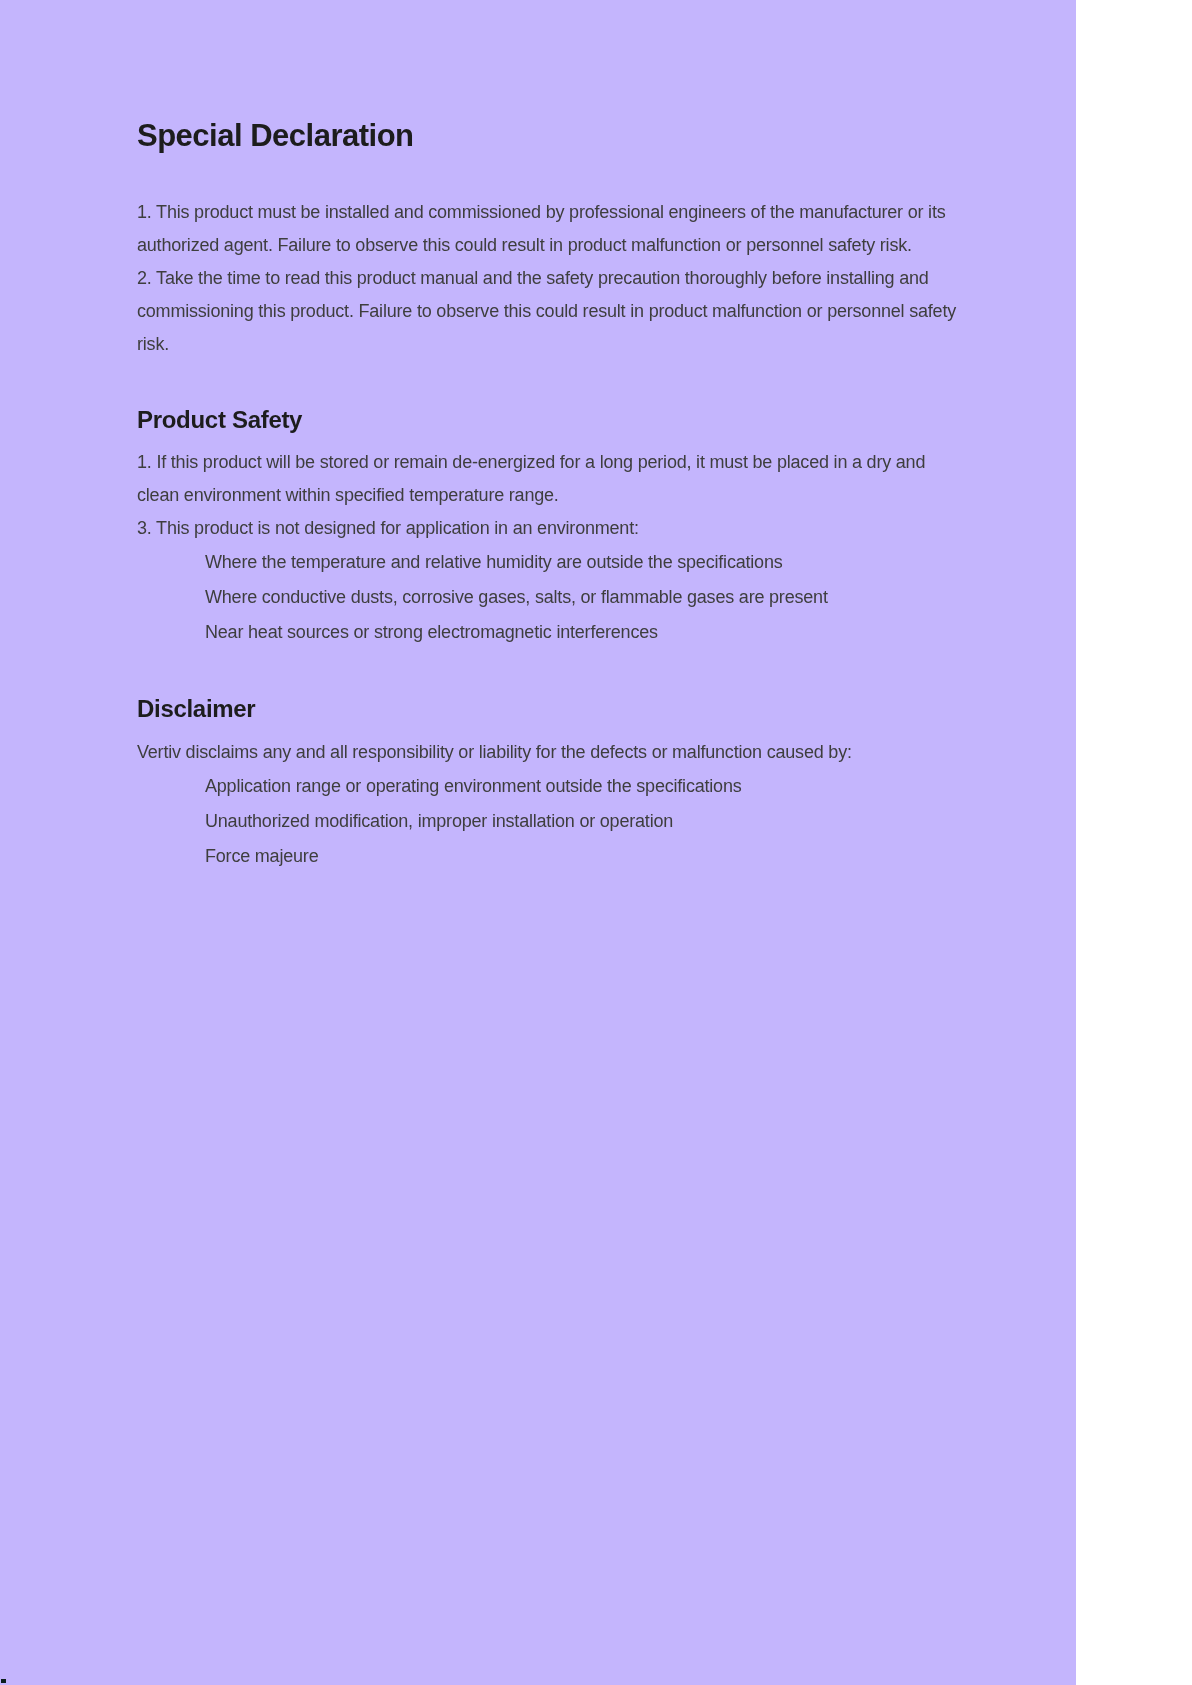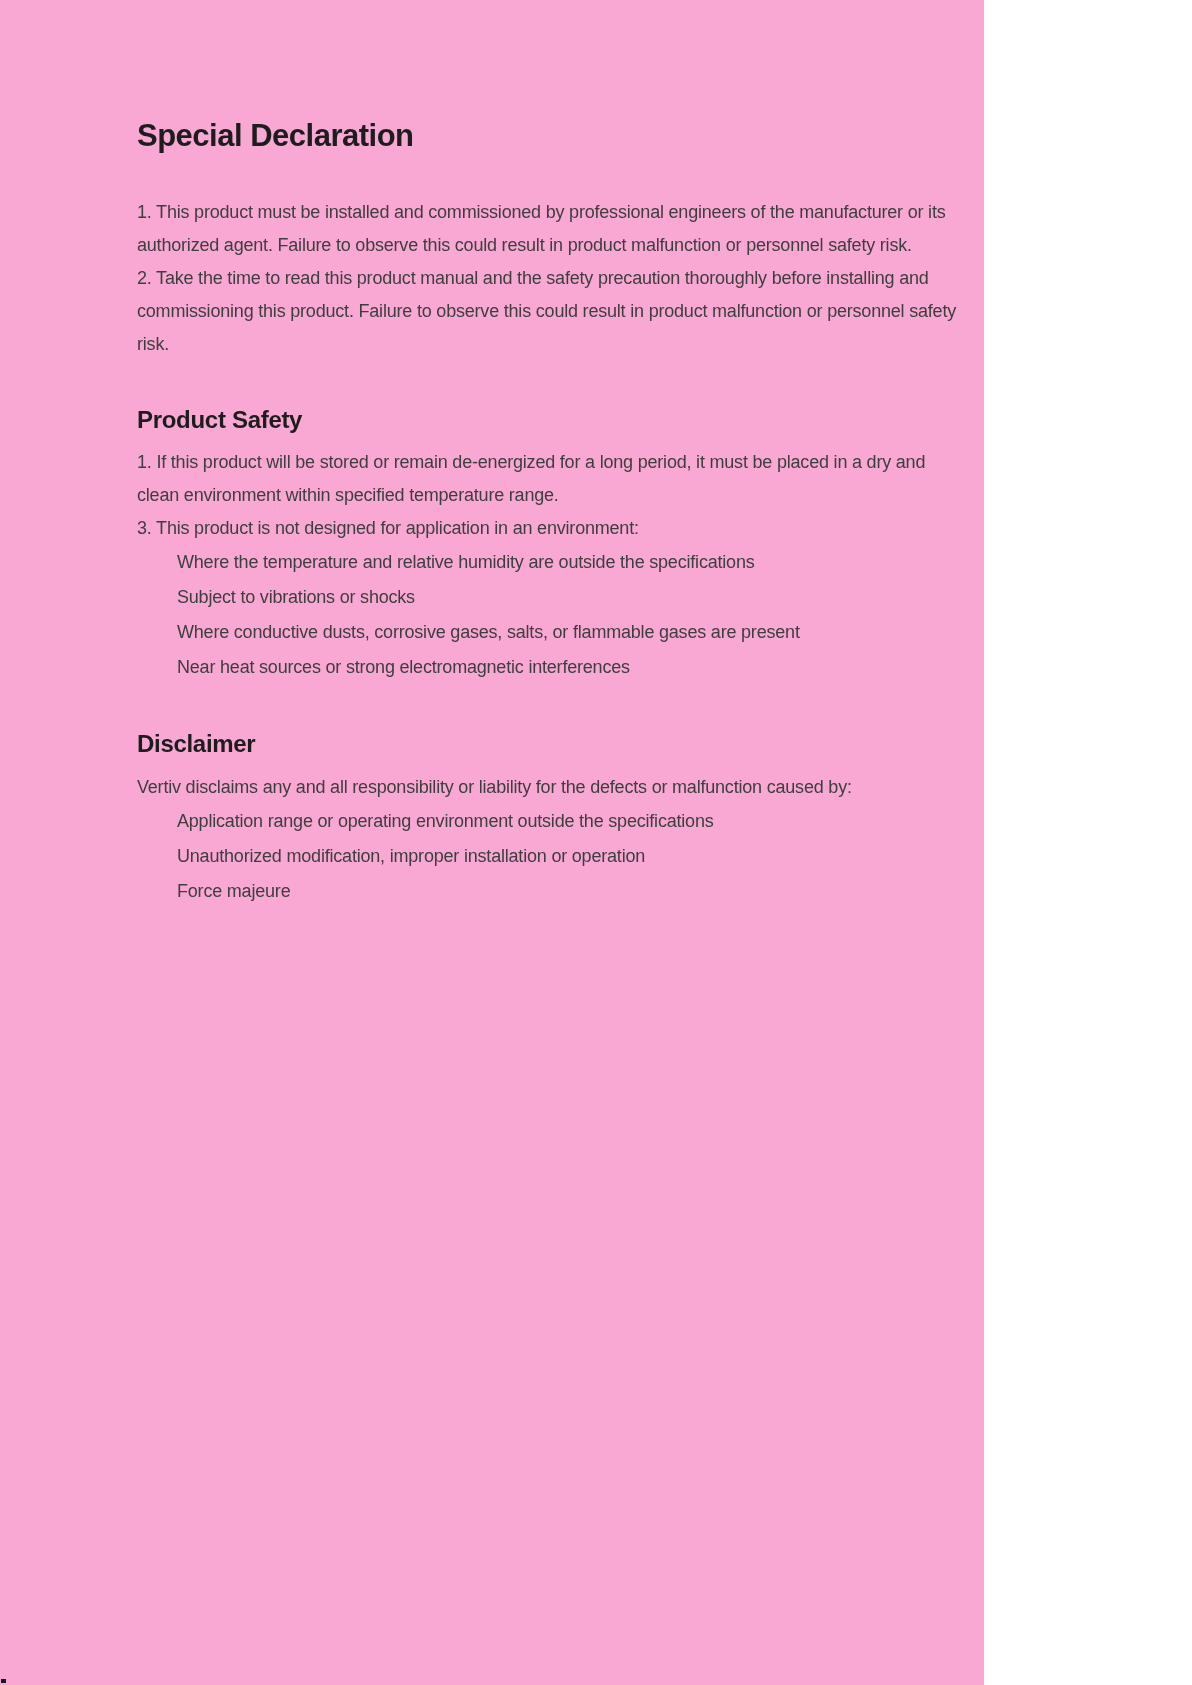--- a/index.html
+++ b/index.html
@@ -10,23 +10,23 @@
   body {
     width: 1192px;
     height: 1685px;
     position: relative;
     font-family: "Liberation Sans", sans-serif;
     overflow: hidden;
   }
   .page {
     position: absolute;
     top: 0; left: 0;
-    width: 984px;
+    width: 1076px;
     height: 1685px;
-    background: #f9a8d4;
+    background: #c4b5fd;
   }
   .content {
     position: absolute;
     top: 118px;
     left: 137px;
     width: 832px;
   }
   .doc-title {
     font-size: 31px;
     font-weight: 700;
@@ -56,20 +56,21 @@
   .sub-list {
     list-style: none;
     margin: 0;
     padding: 0 0 0 40px;
   }
   .sub-list li {
     font-size: 18px;
     line-height: 35px;
     color: #3e3e3e;
     letter-spacing: -0.2px;
+    margin-left: 28px;
   }
   .corner-artifact {
     position: absolute;
     left: 1px;
     bottom: 2px;
     width: 5px;
     height: 4px;
     background: #0c1f1d;
   }
 </style>
@@ -85,21 +86,20 @@
       <p class="body-para">1. This product must be installed and commissioned by professional engineers of the manufacturer or its authorized agent. Failure to observe this could result in product malfunction or personnel safety risk.</p>
       <p class="body-para">2. Take the time to read this product manual and the safety precaution thoroughly before installing and commissioning this product. Failure to observe this could result in product malfunction or personnel safety risk.</p>
     </div>
 
     <div class="section">
       <h2 class="section-heading">Product Safety</h2>
       <p class="body-para">1. If this product will be stored or remain de-energized for a long period, it must be placed in a dry and clean environment within specified temperature range.</p>
       <p class="body-para">3. This product is not designed for application in an environment:</p>
       <ul class="sub-list">
         <li>Where the temperature and relative humidity are outside the specifications</li>
-        <li>Subject to vibrations or shocks</li>
         <li>Where conductive dusts, corrosive gases, salts, or flammable gases are present</li>
         <li>Near heat sources or strong electromagnetic interferences</li>
       </ul>
     </div>
 
     <div class="section">
       <h2 class="section-heading">Disclaimer</h2>
       <p class="body-para">Vertiv disclaims any and all responsibility or liability for the defects or malfunction caused by:</p>
       <ul class="sub-list">
         <li>Application range or operating environment outside the specifications</li>

